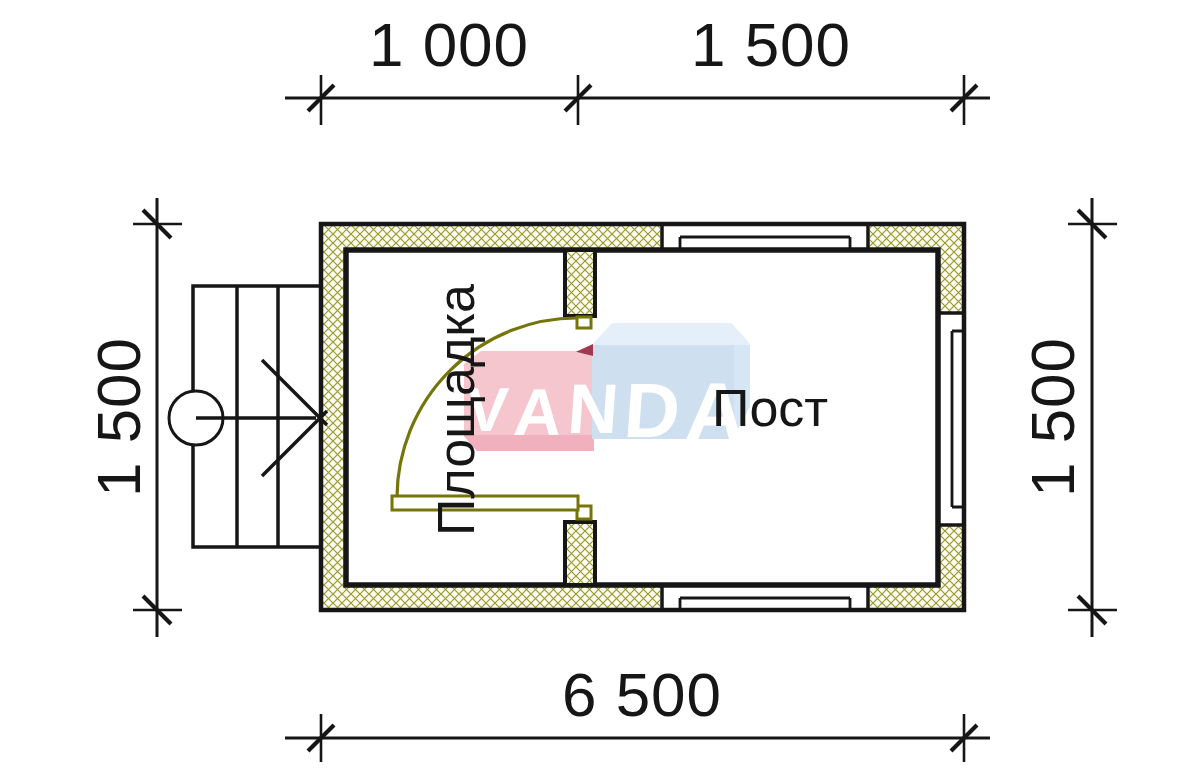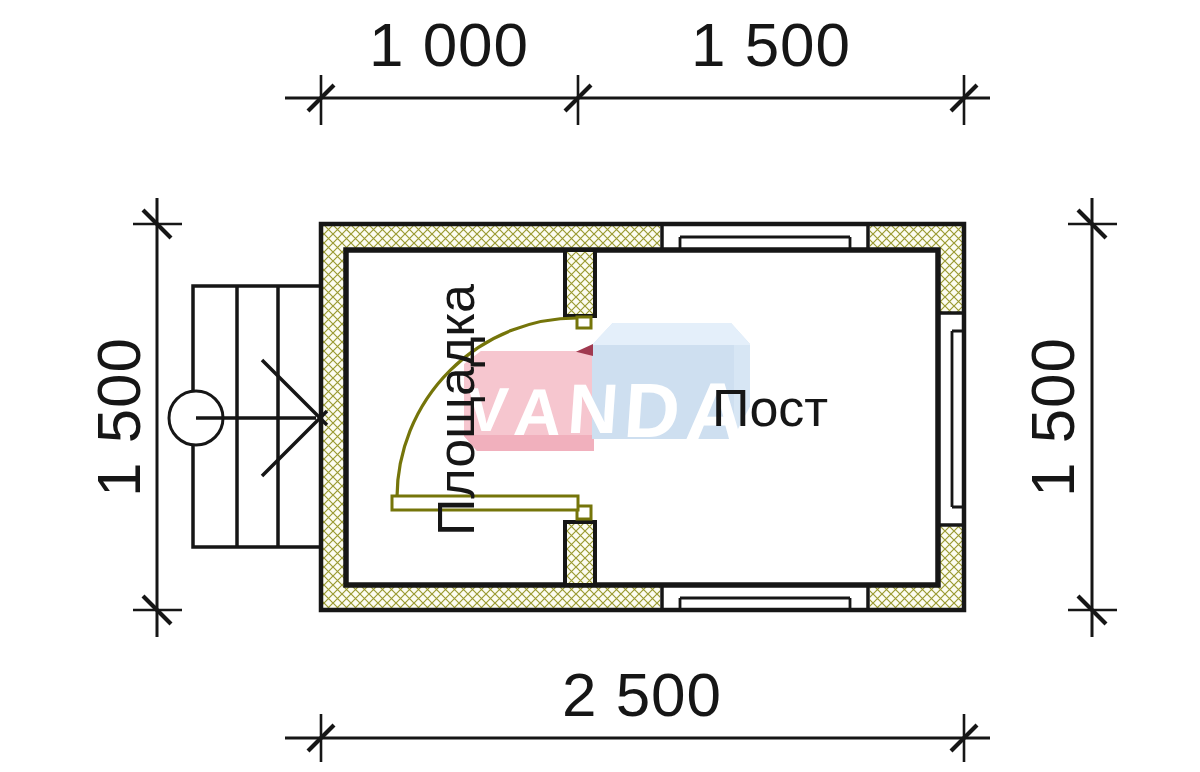--- a/index.html
+++ b/index.html
@@ -128,18 +128,18 @@
       <path d="M1092,198 V637" stroke-width="3"></path>
       <path d="M1068,224 H1117 M1068,610 H1117" stroke-width="2.6"></path>
       <path d="M1078,210 L1106,238 M1078,596 L1106,624" stroke-width="4.2"></path>
     </g>
   </svg>
 
   <div class="lbl dim centerx" style="left:449px;top:14px;text-align:center;">1 000</div>
   <div class="lbl dim centerx" style="left:771px;top:14px;">1 500</div>
   <div class="lbl dim rot" style="left:119px;top:417px;">1 500</div>
   <div class="lbl dim rot" style="left:1053px;top:417px;">1 500</div>
-  <div class="lbl dim centerx" style="left:642px;top:664px;">2 500</div>
+  <div class="lbl dim centerx" style="left:642px;top:664px;">6 500</div>
 
   <div class="lbl room rot" style="left:456px;top:410px;">Площадка</div>
   <div class="lbl room" style="left:712px;top:382px;">Пост</div>
 
 </div>
 
 </body></html>

